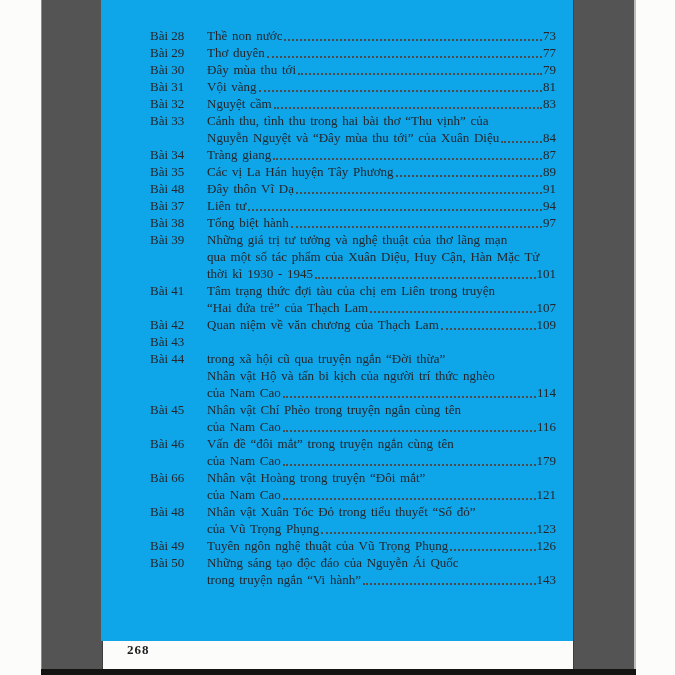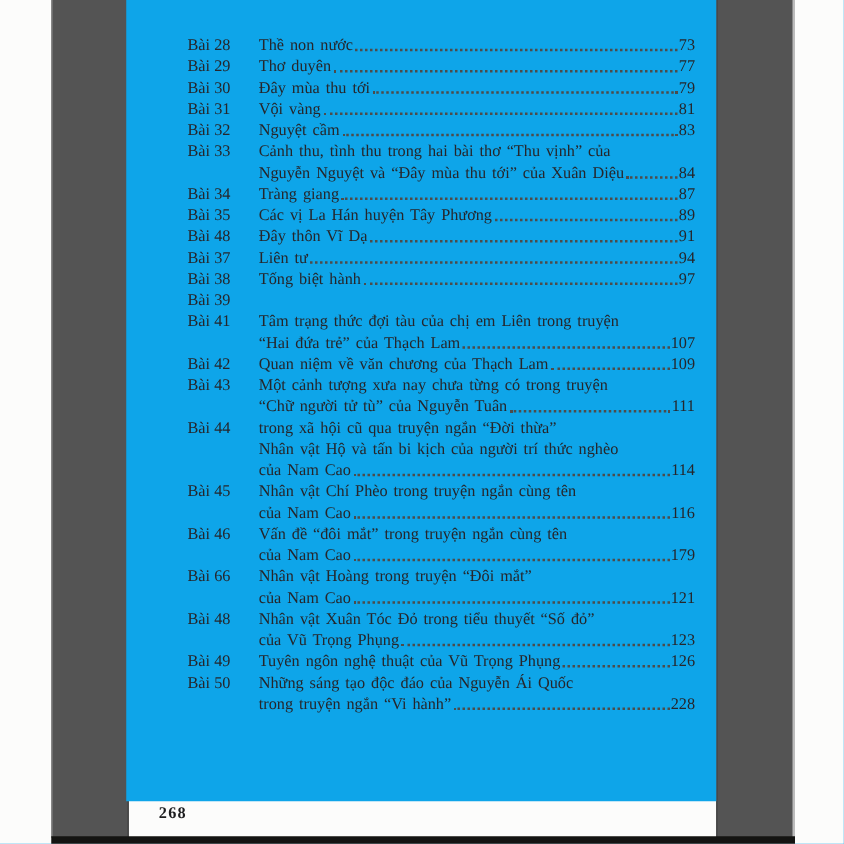--- a/index.html
+++ b/index.html
@@ -155,20 +155,29 @@
           <div class="body">
             <div class="line last">
               <span class="txt">Tống biệt hành</span>
               <span class="dots"></span>
               <span class="pg">97</span>
             </div>
           </div>
         </div>
         <div class="entry">
           <span class="lbl">Bài 39</span>
+          <div class="body">
+            <div class="line">Những giá trị tư tưởng và nghệ thuật của thơ lãng mạn</div>
+            <div class="line">qua một số tác phẩm của Xuân Diệu, Huy Cận, Hàn Mặc Tử</div>
+            <div class="line last">
+              <span class="txt">thời kì 1930 - 1945</span>
+              <span class="dots"></span>
+              <span class="pg">101</span>
+            </div>
+          </div>
         </div>
         <div class="entry">
           <span class="lbl">Bài 41</span>
           <div class="body">
             <div class="line">Tâm trạng thức đợi tàu của chị em Liên trong truyện</div>
             <div class="line last">
               <span class="txt">“Hai đứa trẻ” của Thạch Lam</span>
               <span class="dots"></span>
               <span class="pg">107</span>
             </div>
@@ -179,28 +188,20 @@
           <div class="body">
             <div class="line last">
               <span class="txt">Quan niệm về văn chương của Thạch Lam</span>
               <span class="dots"></span>
               <span class="pg">109</span>
             </div>
           </div>
         </div>
         <div class="entry">
           <span class="lbl">Bài 43</span>
-          <div class="body">
-            <div class="line">Một cảnh tượng xưa nay chưa từng có trong truyện</div>
-            <div class="line last">
-              <span class="txt">“Chữ người tử tù” của Nguyễn Tuân</span>
-              <span class="dots"></span>
-              <span class="pg">111</span>
-            </div>
-          </div>
         </div>
         <div class="entry">
           <span class="lbl">Bài 44</span>
           <div class="body">
             <div class="line">trong xã hội cũ qua truyện ngắn “Đời thừa”</div>
             <div class="line">Nhân vật Hộ và tấn bi kịch của người trí thức nghèo</div>
             <div class="line last">
               <span class="txt">của Nam Cao</span>
               <span class="dots"></span>
               <span class="pg">114</span>
@@ -261,20 +262,20 @@
             </div>
           </div>
         </div>
         <div class="entry">
           <span class="lbl">Bài 50</span>
           <div class="body">
             <div class="line">Những sáng tạo độc đáo của Nguyễn Ái Quốc</div>
             <div class="line last">
               <span class="txt">trong truyện ngắn “Vi hành”</span>
               <span class="dots"></span>
-              <span class="pg">228</span>
+              <span class="pg">143</span>
             </div>
           </div>
         </div>
       </div>
     <div class="page-number">268</div>
   </div>
 </div>
 
 </body></html>

